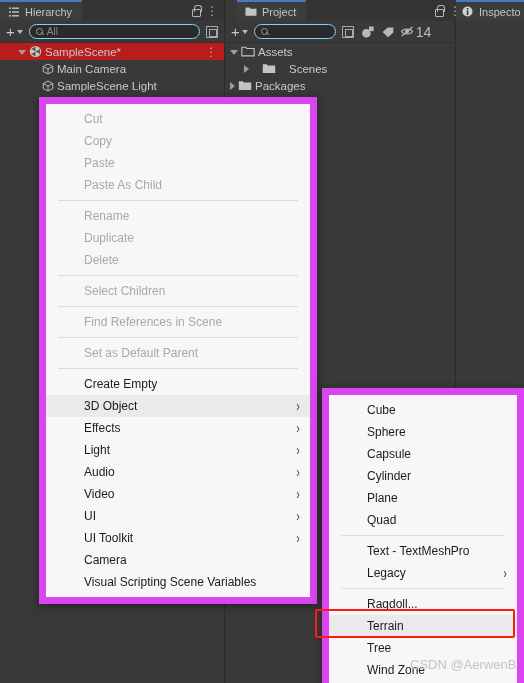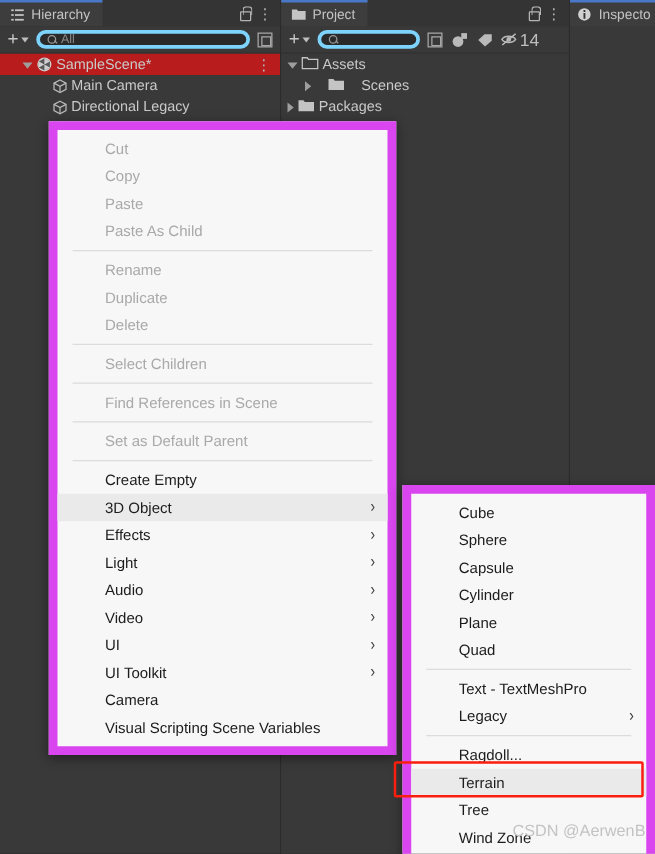--- a/index.html
+++ b/index.html
@@ -42,21 +42,21 @@
     padding: 0 4px;
     border-bottom: 1px solid #303030;
   }
   .plusbtn { display: flex; align-items: center; gap: 2px; color: #c8c8c8; font-size: 15px; line-height: 1; padding: 0 2px; }
   .caret-dn { width: 0; height: 0; border-left: 3.5px solid transparent; border-right: 3.5px solid transparent; border-top: 4px solid #bdbdbd; }
 
   .searchfield {
     flex: 1; height: 15px; background: #2a2a2a;
     border-radius: 8px; display: flex; align-items: center;
     padding: 0 6px; gap: 4px; color: #8a8a8a; font-size: 10px;
-    border: 3px solid #7dd3fc;
+    border: 1px solid #7dd3fc;
   }
   .searchfield .magn { width: 7px; height: 7px; border: 1.2px solid #9a9a9a; border-radius: 50%; position: relative; flex: none; }
   .searchfield .magn::after { content:''; position:absolute; width:3px; height:1.2px; background:#9a9a9a; transform: rotate(45deg); right:-2.5px; bottom:0px; }
 
   .iconbox { width: 16px; height: 16px; display: flex; align-items: center; justify-content: center; flex: none; }
   .sq-icon { width: 12px; height: 12px; border: 1.3px solid #a8a8a8; position: relative; }
   .sq-icon::after { content:''; position:absolute; left:2px; top:2px; width:6px; height:6px; border:1.3px solid #a8a8a8; }
 
   .lock { width: 9px; height: 11px; position: relative; }
   .lock::before { content:''; position:absolute; left:1px; top:4px; width:7px; height:6px; border:1.3px solid #b4b4b4; border-radius:1px; }
@@ -179,29 +179,29 @@
         <span>Main Camera</span>
       </div>
 
       <div class="treerow" style="padding-left:42px;">
         <span class="cube-ico">
           <svg width="12" height="12" viewBox="0 0 12 12">
             <path d="M6 1 L10.8 3.5 L10.8 8.5 L6 11 L1.2 8.5 L1.2 3.5 Z" fill="none" stroke="#b9b9b9" stroke-width="1"></path>
             <path d="M1.2 3.5 L6 6 L10.8 3.5 M6 6 L6 11" fill="none" stroke="#b9b9b9" stroke-width="1"></path>
           </svg>
         </span>
-        <span>Directional Legacy</span>
+        <span>SampleScene Light</span>
       </div>
       <div style="position:absolute;left:0;top:0;width:33px;bottom:0;background:#2f2f2f;opacity:0.9;z-index:-1;"></div>
     </div>
   </div>
 
   <div class="panel" style="left:225px;top:0;width:230px;height:683px;background:#393939;">
 
-    <div class="tabbar" style="left:0;width:230px;">
+    <div class="tabbar" style="left:12px;width:230px;">
       <div class="tab active">
         <span class="tabicon">
           <svg width="12" height="11" viewBox="0 0 12 11">
             <path d="M0.5 1.5 h4 l1 1.3 h6 v7 h-11 z" fill="#c4c4c4"></path>
           </svg>
         </span>
         <span>Project</span>
       </div>
       <div class="tabbar-right">
         <span class="lock"></span>

